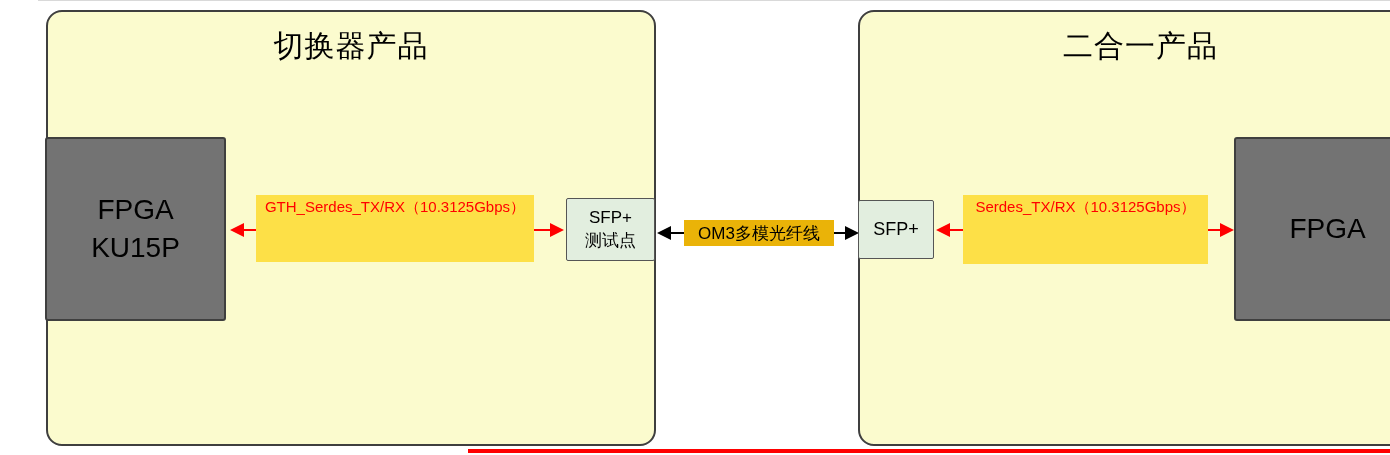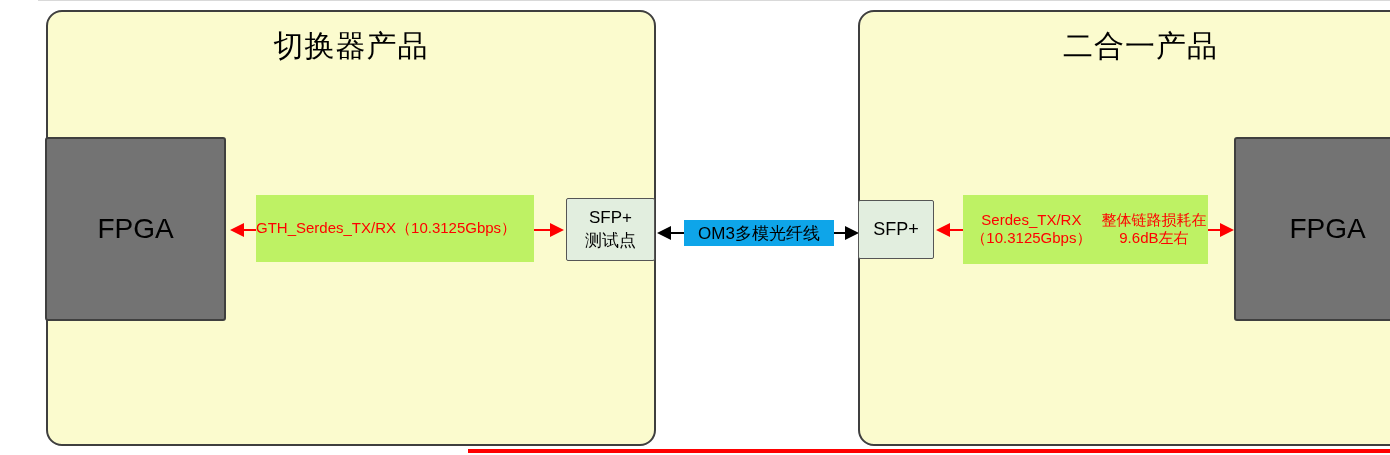--- a/index.html
+++ b/index.html
@@ -97,40 +97,40 @@
   .red-arrow .head-r { border-left-color: #FF0000; }
   .black-arrow .shaft  { background: #000000; }
   .black-arrow .head-l { border-right-color: #000000; }
   .black-arrow .head-r { border-left-color: #000000; }
   .arrow-left-link  { left: 192px; top: 222px; width: 334px; }
   .arrow-fiber      { left: 619px; top: 225px; width: 202px; }
   .arrow-right-link { left: 898px; top: 222px; width: 298px; }
   
   .link-label {
     position: absolute;
-    background: #bef264;
-    display: flex;
-    flex-direction: row;
+    background: #fde047;
+    display: flex;
+    flex-direction: column;
     justify-content: space-between;
     align-items: center;
     color: #FF0000;
     font-size: 15px;
     padding: 3px 0 4px 0;
     box-sizing: border-box;
     z-index: 2;
     text-align: center;
     line-height: 1.2;
   }
   .link-label-left  { left: 218px; top: 194px; width: 278px; height: 67px; }
   .link-label-right { left: 925px; top: 194px; width: 245px; height: 69px; }
   
   .fiber-label {
     position: absolute;
     left: 646px; top: 219px; width: 150px; height: 26px;
-    background: #0ea5e9;
+    background: #eab308;
     display: flex;
     align-items: center;
     justify-content: center;
     font-size: 17px;
     color: #000000;
     z-index: 2;
     white-space: nowrap;
   }
   
   .bottom-line {
@@ -149,20 +149,21 @@
   <div class="panel panel-left">
     <div class="panel-title">切换器产品</div>
   </div>
 
   <div class="panel panel-right">
     <div class="panel-title">二合一产品</div>
   </div>
 
   <div class="fpga-box fpga-left">
     <div>FPGA</div>
+    <div>KU15P</div>
   </div>
 
   <div class="harrow red-arrow arrow-left-link">
     <div class="head-l"></div>
     <div class="shaft"></div>
     <div class="head-r"></div>
   </div>
   <div class="link-label link-label-left">
     <div>GTH_Serdes_TX/RX（10.3125Gbps）</div>
   </div>
@@ -183,21 +184,20 @@
     <div>SFP+</div>
   </div>
 
   <div class="harrow red-arrow arrow-right-link">
     <div class="head-l"></div>
     <div class="shaft"></div>
     <div class="head-r"></div>
   </div>
   <div class="link-label link-label-right">
     <div>Serdes_TX/RX（10.3125Gbps）</div>
-    <div>整体链路损耗在9.6dB左右</div>
   </div>
 
   <div class="fpga-box fpga-right">
     <div>FPGA</div>
   </div>
 
   <div class="bottom-line"></div>
 
 </div>
 

